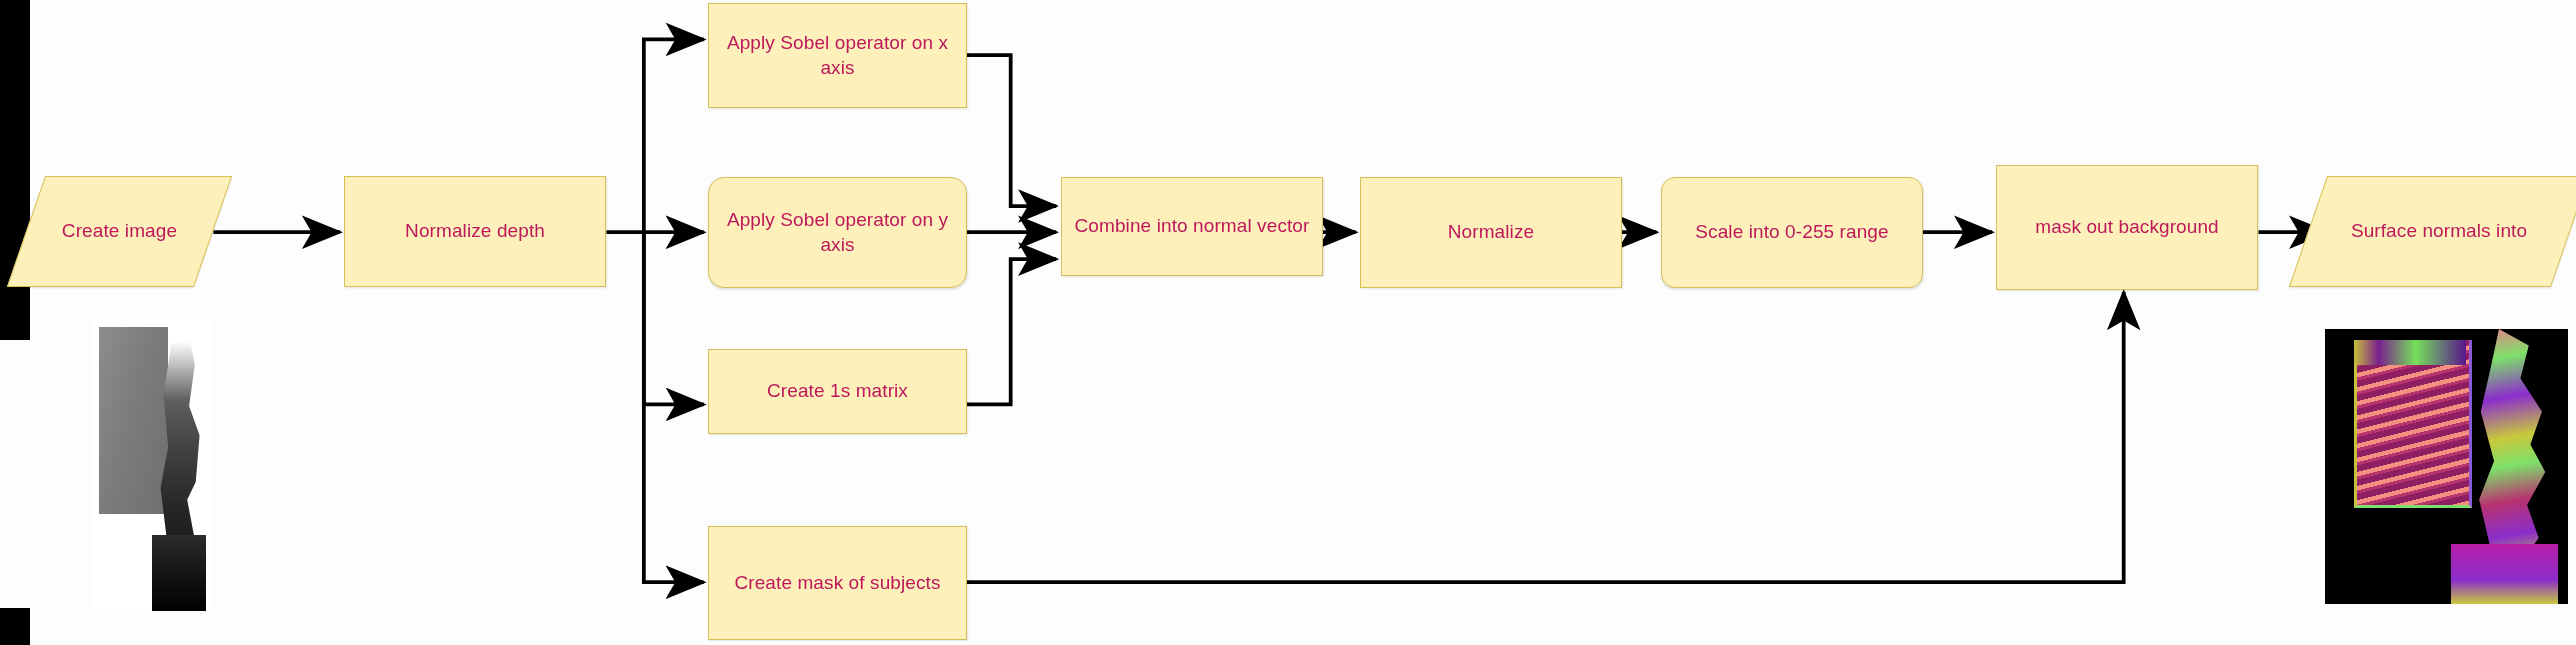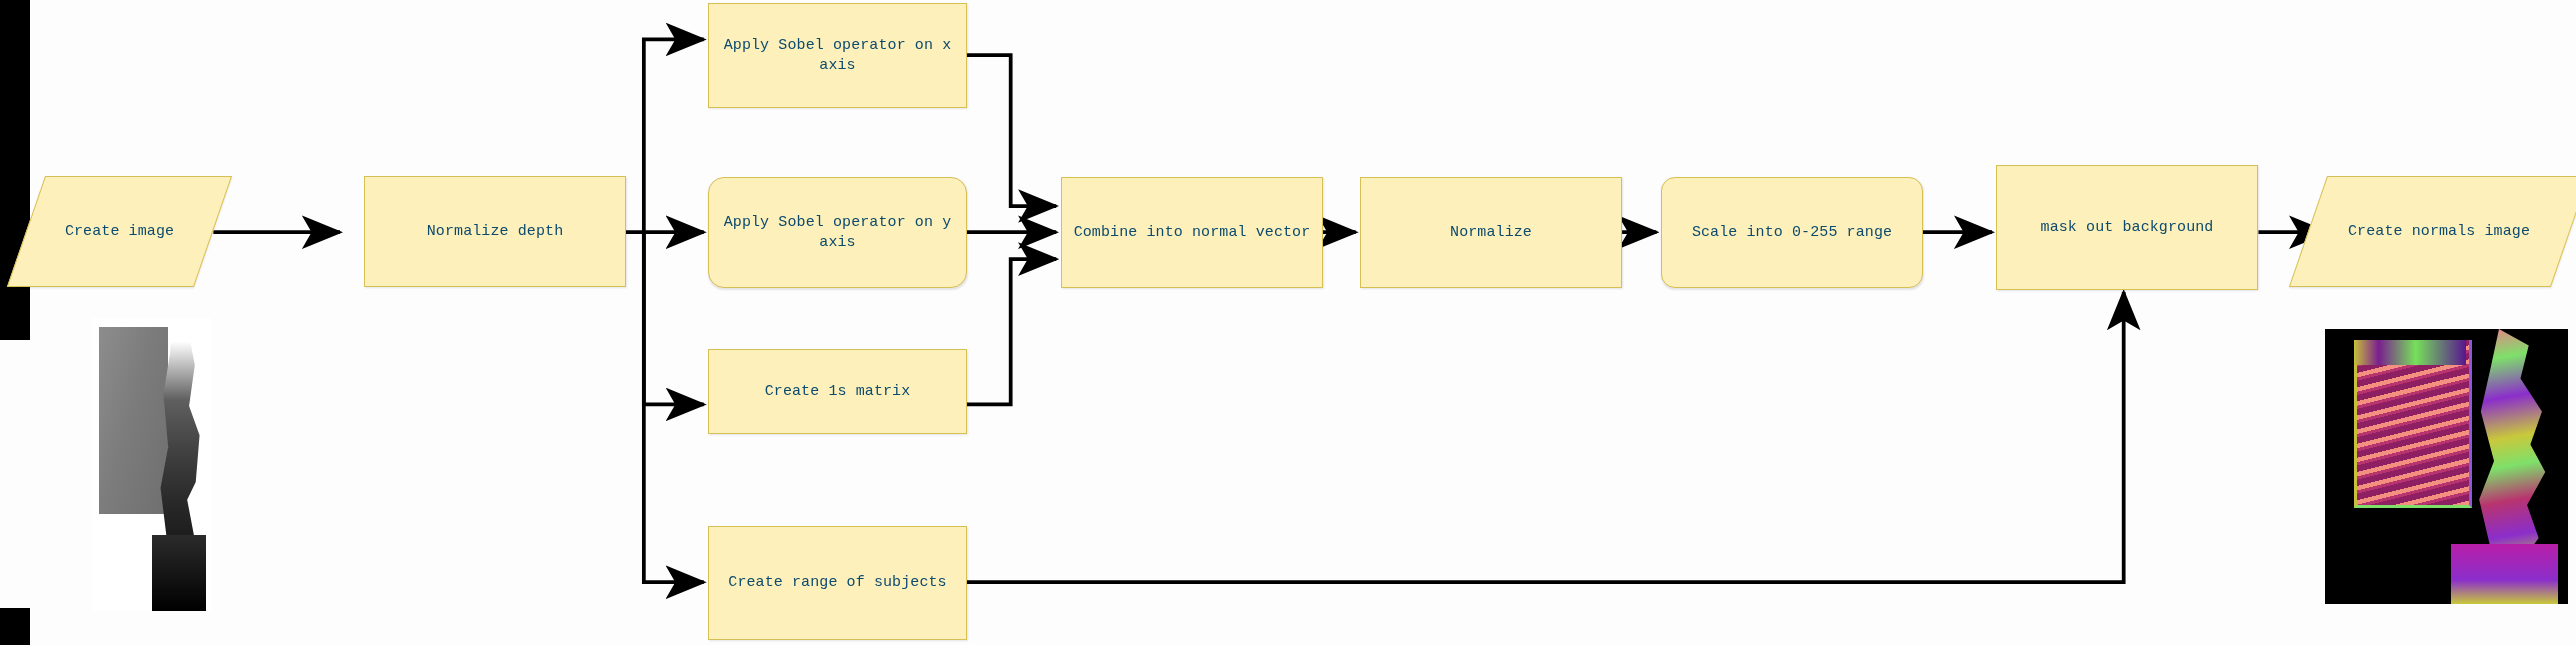--- a/index.html
+++ b/index.html
@@ -18,31 +18,30 @@
   }
   .black-bar {
     position: absolute;
     background: #000000;
   }
   .node {
     position: absolute;
     box-sizing: border-box;
     background: #fdf0ba;
     border: 1.2px solid #d6bf55;
-    color: #0c4a6e;
+    color: #be185d;
     display: flex;
     align-items: center;
     justify-content: center;
     text-align: center;
-    font-size: 15px;
+    font-size: 19px;
     line-height: 1.28;
     letter-spacing: 0.1px;
     padding: 2.5px 8.7px;
     box-shadow: 0.6px 1.2px 1.9px rgba(0,0,0,0.10);
-    font-family: Liberation Mono, monospace;
   }
   .node .label { display: block; }
   .node.io {
     background: transparent;
     border: none;
     box-shadow: none;
     padding: 0;
   }
   .node.io .skew {
     position: absolute;
@@ -182,59 +181,59 @@
 
       <path d="M 1550,933 L 3404,933 L 3404,468"></path>
     </g>
   </svg>
 
   <div class="node io" style="left:26px; top:176px; width:187px; height:111px;">
     <span class="skew"></span>
     <span class="label">Create image</span>
   </div>
 
-  <div class="node" style="left:364px; top:176px; width:262px; height:111px;">
+  <div class="node" style="left:344px; top:176px; width:262px; height:111px;">
     <span class="label">Normalize depth</span>
   </div>
 
   <div class="node" style="left:708px; top:3.1px; width:259px; height:105px;">
     <span class="label">Apply Sobel operator on x axis</span>
   </div>
 
   <div class="node" style="left:708px; top:177px; width:259px; height:111px;border-radius:16px;">
     <span class="label">Apply Sobel operator on y axis</span>
   </div>
 
   <div class="node" style="left:708px; top:349px; width:259px; height:85px;">
     <span class="label">Create 1s matrix</span>
   </div>
 
   <div class="node" style="left:708px; top:526px; width:259px; height:114px;">
-    <span class="label">Create range of subjects</span>
-  </div>
-
-  <div class="node" style="left:1061px; top:177px; width:262px; height:111px;">
+    <span class="label">Create mask of subjects</span>
+  </div>
+
+  <div class="node" style="left:1061px; top:177px; width:262px; height:99px;">
     <span class="label">Combine into normal vector</span>
   </div>
 
   <div class="node" style="left:1360px; top:177px; width:262px; height:111px;text-align:right;">
     <span class="label">Normalize</span>
   </div>
 
   <div class="node" style="left:1661px; top:177px; width:262px; height:111px;border-radius:14px;">
     <span class="label">Scale into 0-255 range</span>
   </div>
 
   <div class="node" style="left:1996px; top:165px; width:262px; height:125px;">
     <span class="label">mask out background</span>
   </div>
 
   <div class="node io" style="left:2308px; top:176px; width:262px; height:111px;">
     <span class="skew"></span>
-    <span class="label">Create normals image</span>
+    <span class="label">Surface normals into</span>
   </div>
 
   <div class="thumb depth-thumb" style="left:92px; top:318px; width:119px; height:293px;">
     <div class="depth-plate"></div>
     <div class="depth-body"></div>
     <div class="depth-foot"></div>
   </div>
 
   <div class="thumb normals-thumb" style="left:2325px; top:329px; width:243px; height:275px;">
     <div class="normals-plate"></div>

